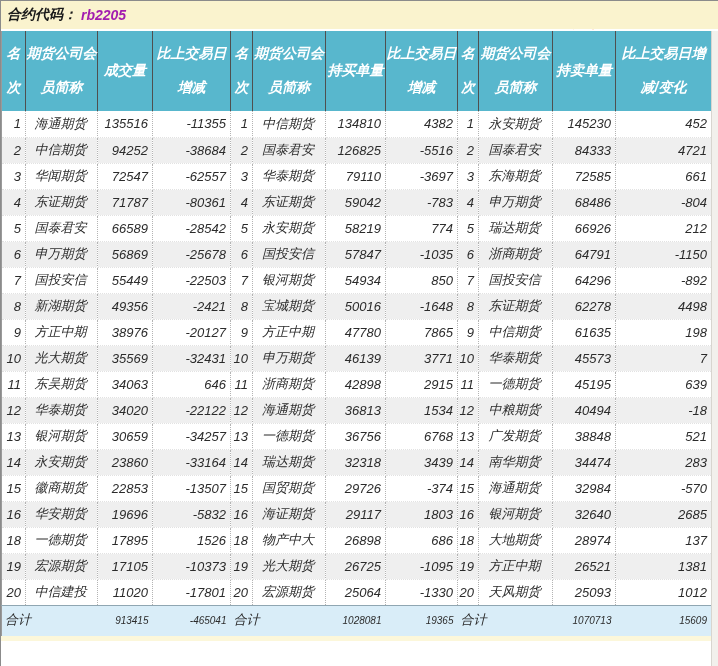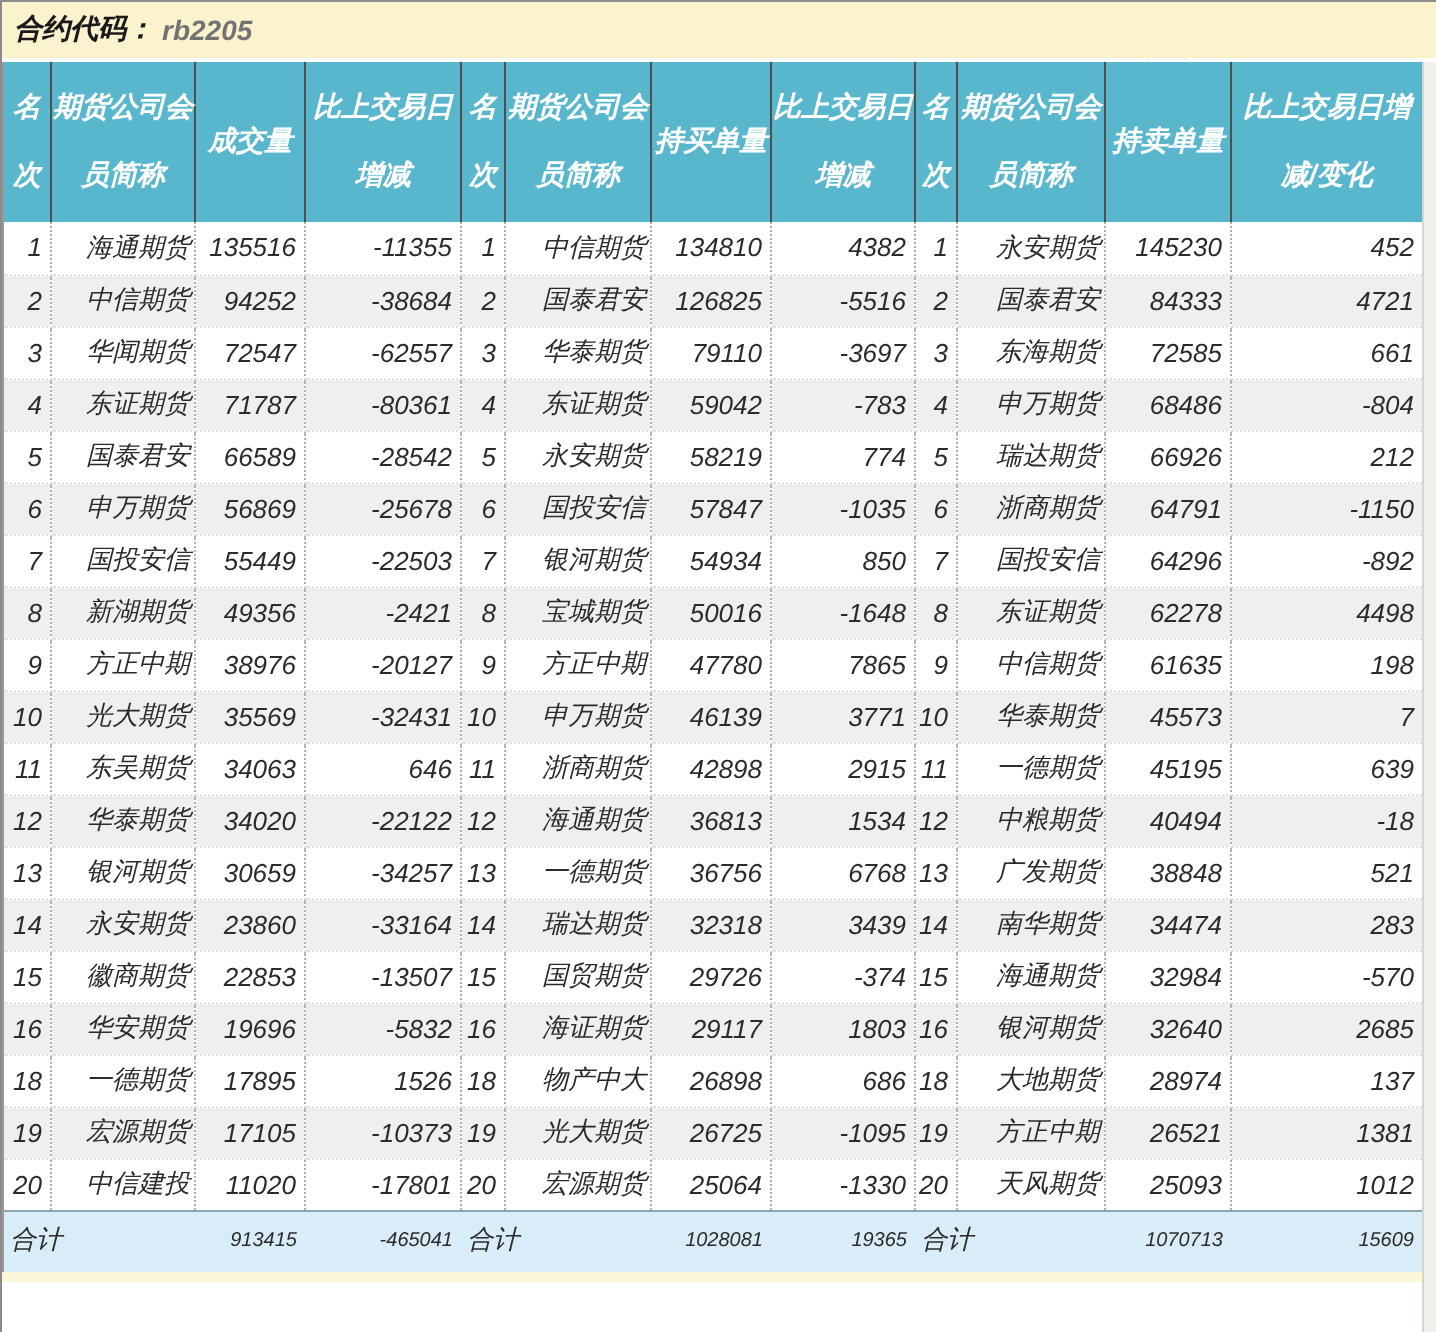--- a/index.html
+++ b/index.html
@@ -13,41 +13,41 @@
     --text_color:#2B2B2B;
   }
   *{margin:0;padding:0;box-sizing:border-box;}
   html,body{background:#fff;}
   body{font-family:"Liberation Sans","DejaVu Sans",sans-serif;color:var(--text_color);}
   .page{position:relative;width:718px;height:666px;overflow:hidden;background:#fff;
         border-top:1px solid #8b8b8b;border-left:1px solid #8b8b8b;font-style:italic;}
   .topbar{position:relative;height:28px;width:100%;background:var(--topbar_bg);
           display:flex;align-items:center;padding-left:6px;margin-bottom:2px;z-index:5;}
   .topbar .lbl{font-size:14px;font-weight:bold;color:#1a1a1a;}
-  .topbar .code{font-size:14px;font-weight:bold;color:#737373;margin-left:4px;}
+  .topbar .code{font-size:14px;font-weight:bold;color:#a21caf;margin-left:4px;}
   .date{position:absolute;right:6px;top:7px;font-size:15px;font-weight:bold;color:#111;
         letter-spacing:1px;z-index:1;}
   .watermark{position:absolute;right:0;top:1px;font-size:28px;line-height:28px;font-weight:bold;
         color:var(--watermark_color);z-index:2;white-space:nowrap;
         text-shadow:1px 1px 0 rgba(255,255,255,.75), -1px -1px 0 rgba(255,255,255,.6);}
   .content{position:relative;width:718px;}
   table{border-collapse:collapse;table-layout:fixed;width:711px;
         border-left:1px solid #9a9a9a;border-right:1px solid #9a9a9a;}
   thead th{background:var(--header_bg);color:var(--header_text);font-size:14px;font-weight:bold;
         border-right:1px solid #4f4f4f;padding:0;height:80px;vertical-align:middle;}
   thead th:last-child{border-right:none;text-align:right;}
   .hc{display:flex;flex-direction:column;justify-content:space-around;align-items:center;
       height:80px;padding:6px 0;}
   .hc span:empty{display:none;}
   tbody td{height:26px;font-size:13px;border-right:1px dotted #b3b3b3;
       border-bottom:1px dotted #e2e2e2;white-space:nowrap;overflow:hidden;}
   tbody td:last-child{border-right:none;}
   tbody tr:nth-child(even) td{background:var(--row_alt_bg);}
   .c-rank{text-align:right;padding-right:4px;}
-  .c-comp{text-align:right;padding-right:2px;}
+  .c-comp{text-align:center;padding-right:2px;}
   .c-num{text-align:right;padding-right:4px;}
   tfoot td{background:var(--total_row_bg);height:31px;font-size:10px;
       border-top:1px solid #8fa6b2;white-space:nowrap;}
   .t-label{font-size:13px;line-height:1.15;text-align:center;padding-left:3px;}
   .bottom-strip{width:100%;height:5px;background:var(--bottom_strip_bg);}
   .scroll-strip{position:absolute;right:0;top:0;bottom:0;width:7px;background:#f2f0ec;
       border-left:1px solid #d8d5cf;}
 </style>
 </head>
 <body>

